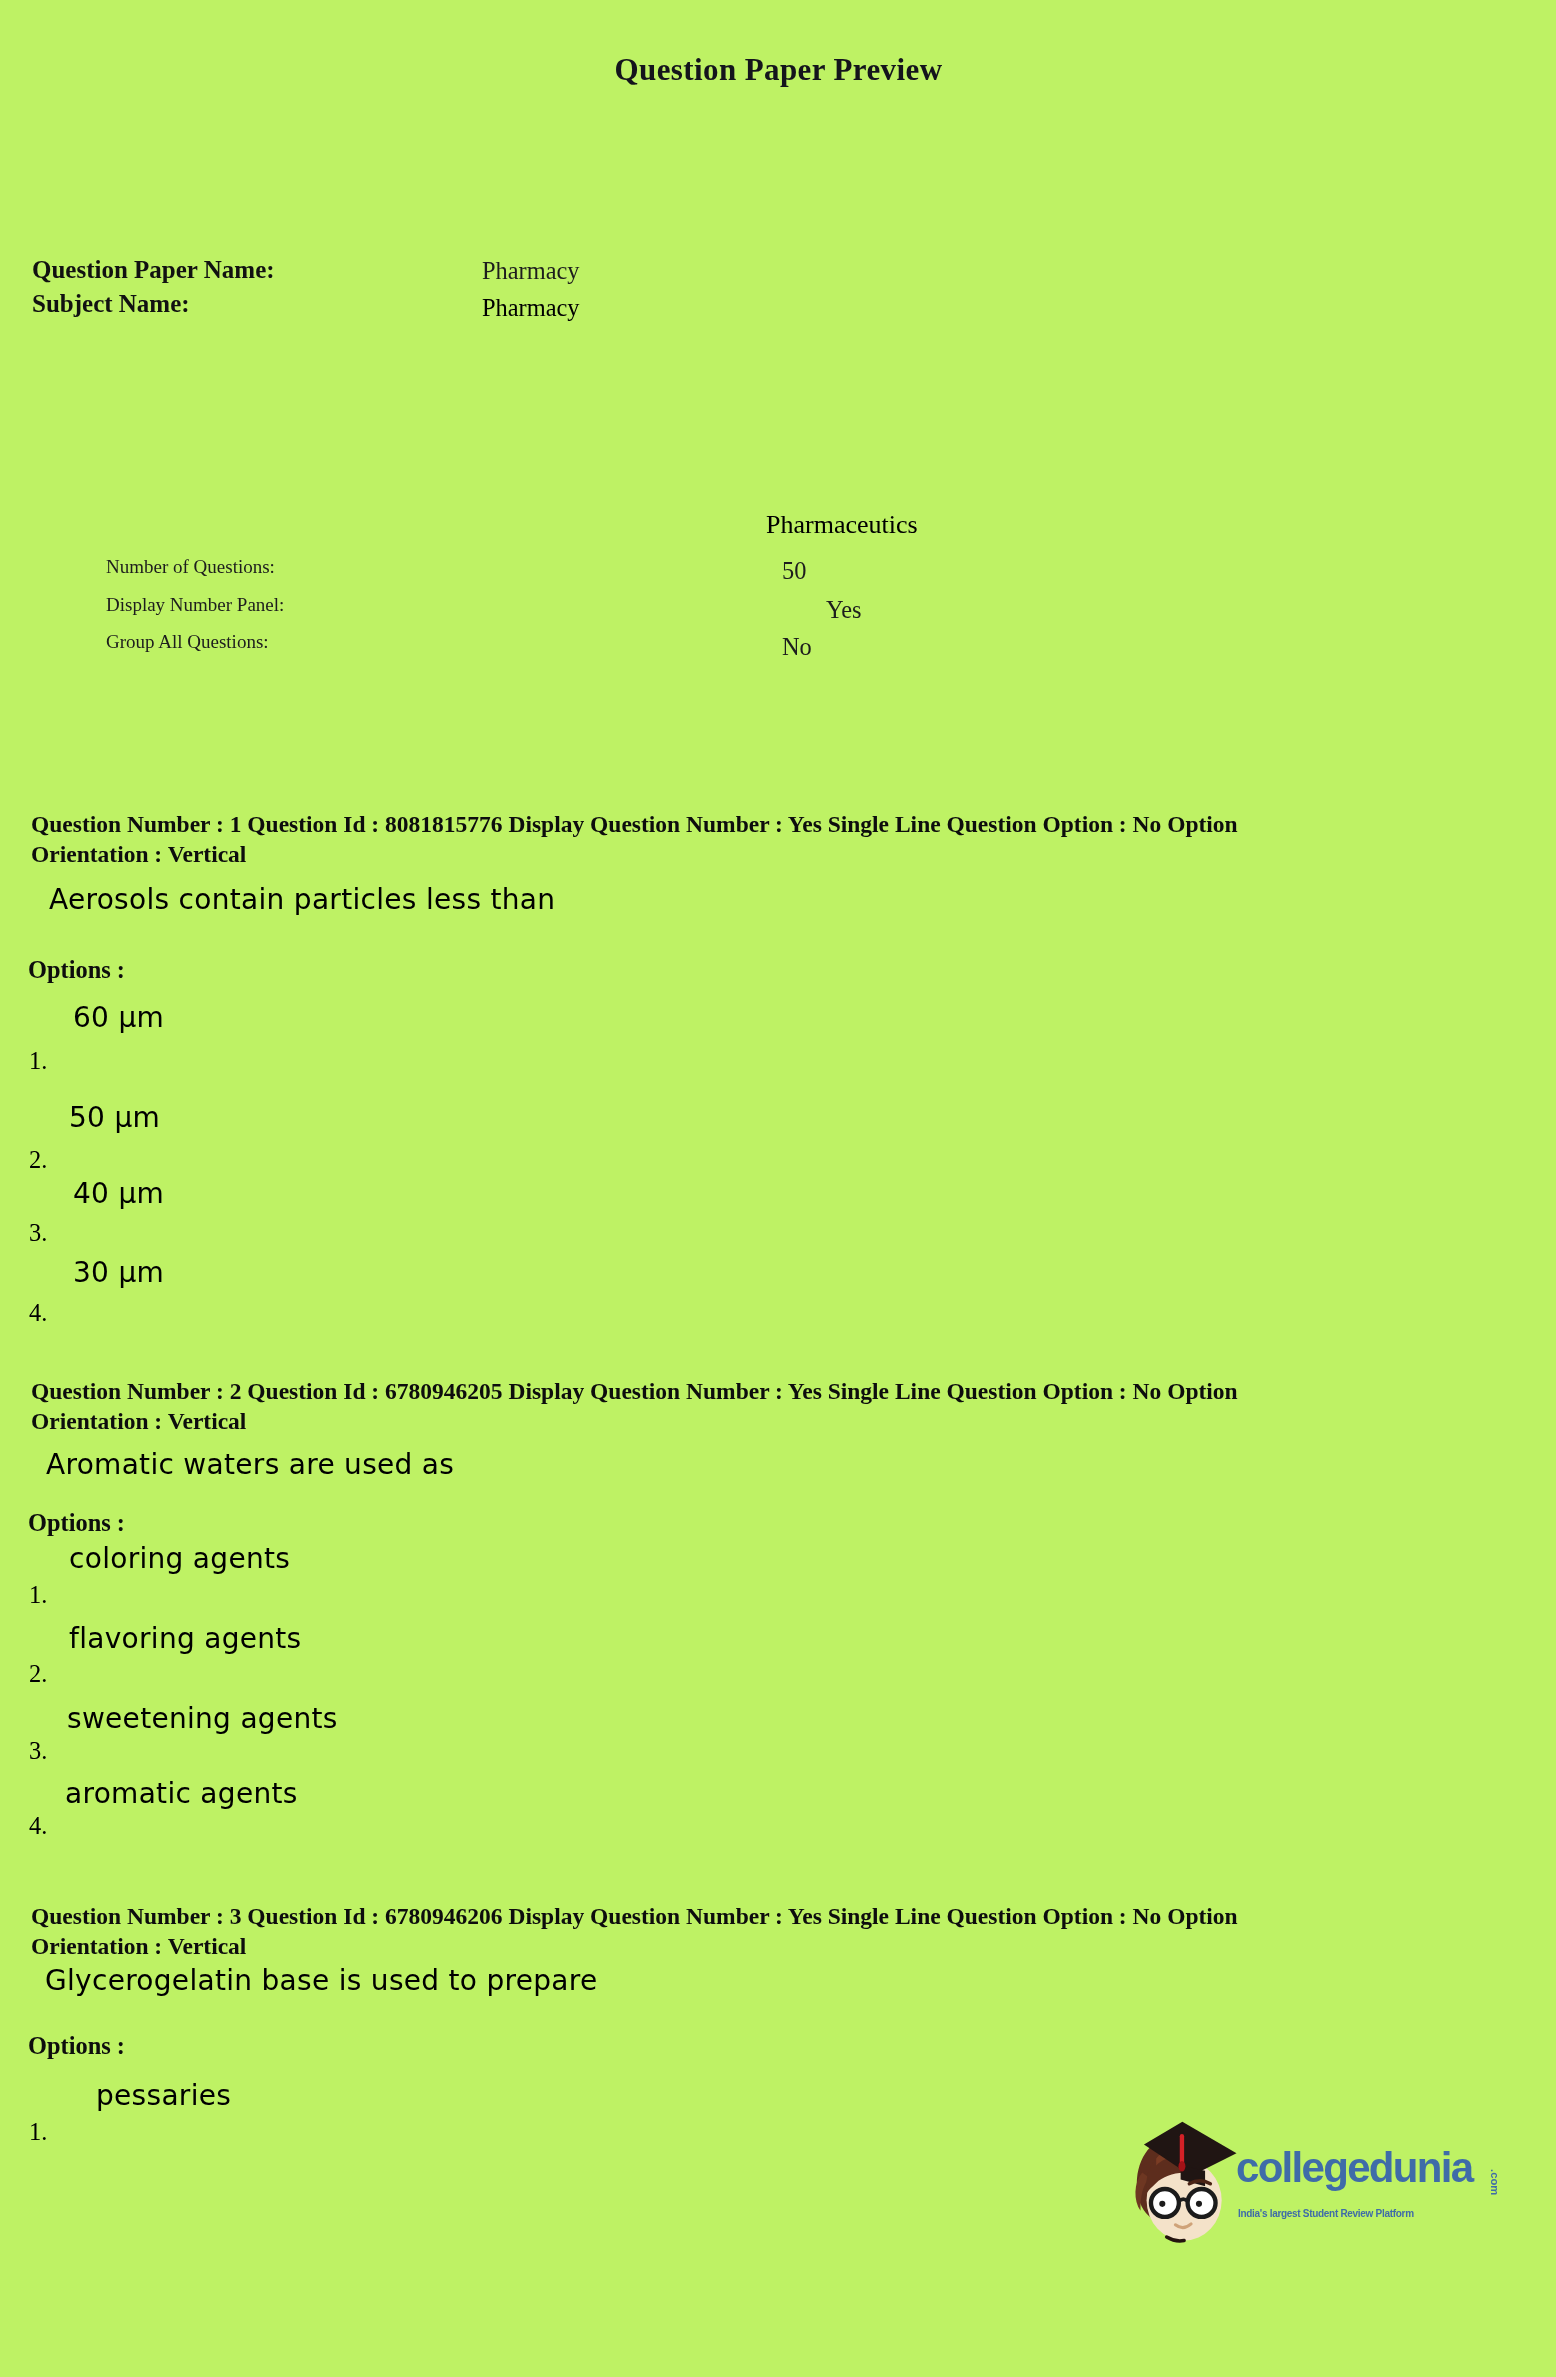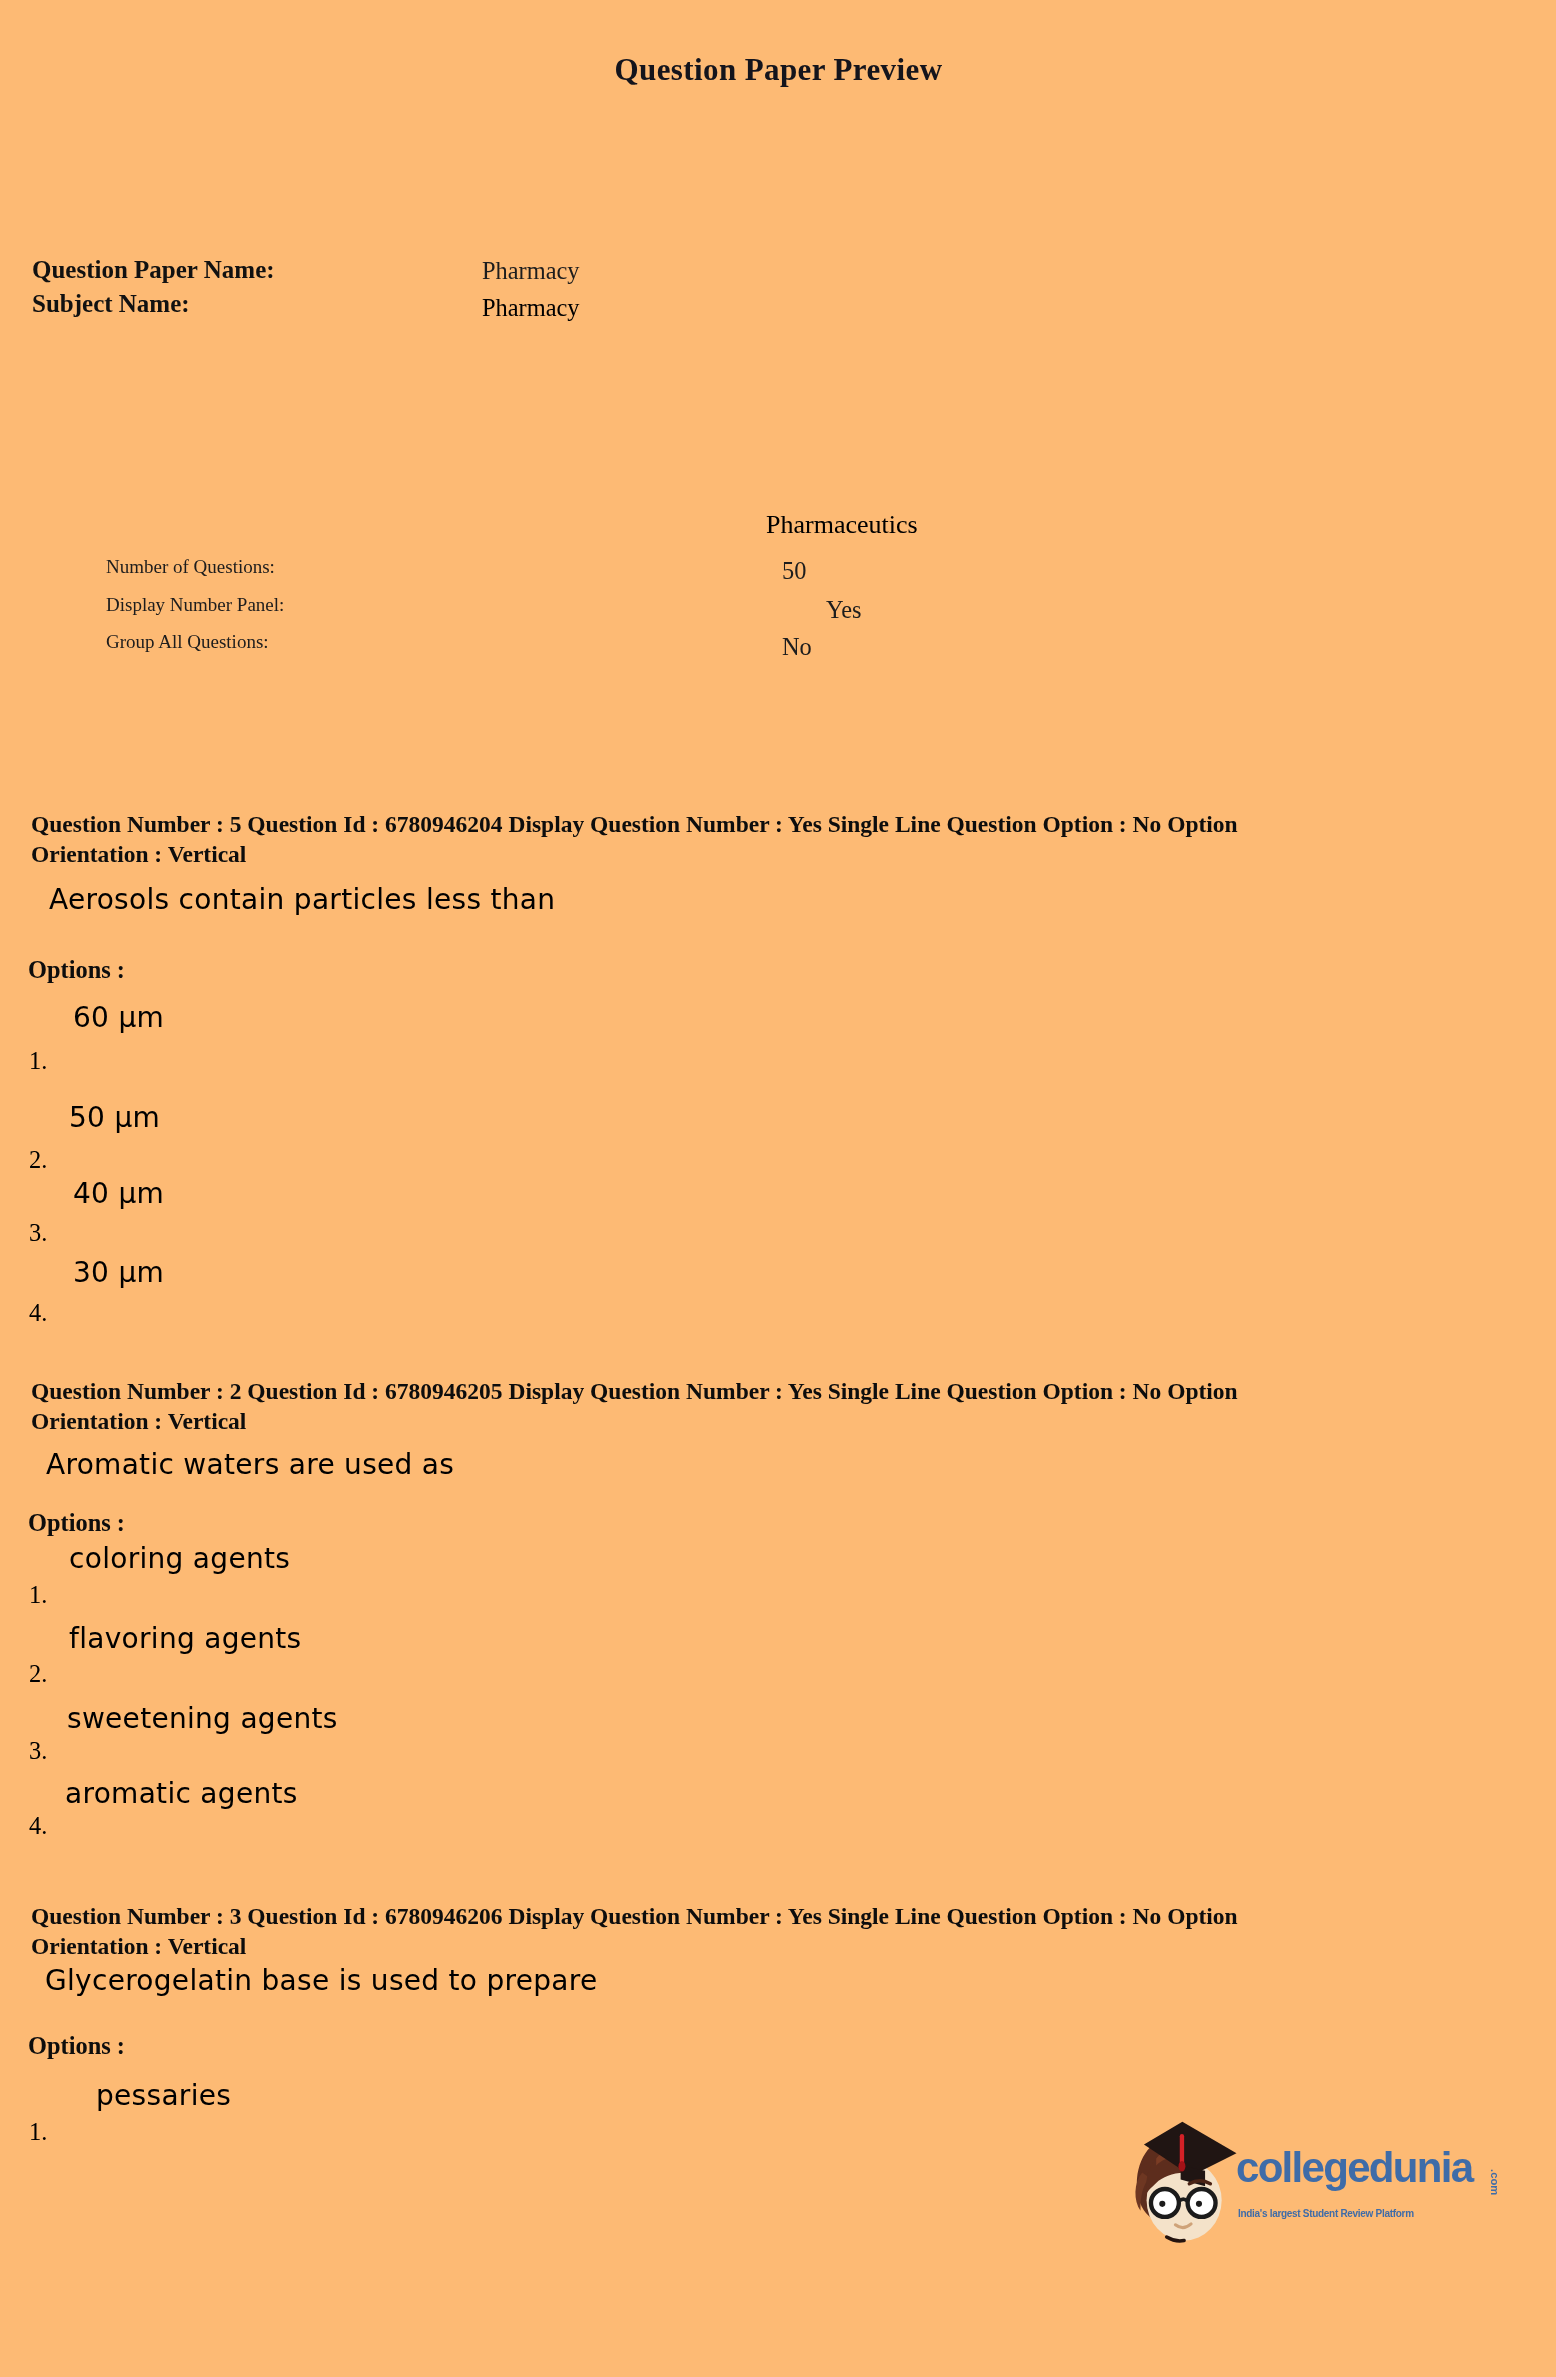--- a/index.html
+++ b/index.html
@@ -1,19 +1,19 @@
 <!DOCTYPE html>
 <html style="font-size:14px"><head>
 <meta charset="utf-8">
 <style>
   html,body{margin:0;padding:0;background:#ffffff;}
   .page{
     position:relative;
     width:1557px;height:2377px;
-    background:#fdba74;
+    background:#bef264;
     font-family:"Liberation Serif",serif;
     color:#161616;
     overflow:hidden;
   }
   .abs{position:absolute;white-space:pre;}
   .title{
     left:0;right:0;top:52px;
     text-align:center;
     font-weight:bold;font-size:31px;
     color:#14141c;
@@ -67,21 +67,21 @@
   <div class="abs val bitmap" style="left:766px;top:510px;font-size:26px;">Pharmaceutics</div>
 
   <div class="abs lbl" style="left:106px;top:556px;">Number of Questions:</div>
   <div class="abs val" style="left:782px;top:557px;">50</div>
   <div class="abs lbl" style="left:106px;top:594px;">Display Number Panel:</div>
   <div class="abs val" style="left:826px;top:596px;">Yes</div>
   <div class="abs lbl" style="left:106px;top:631px;">Group All Questions:</div>
   <div class="abs val" style="left:782px;top:633px;">No</div>
 
   <div class="abs qheader" style="left:31px;top:809px;">
-    <div>Question Number : 5  Question Id : 6780946204  Display Question Number : Yes  Single Line Question Option : No  Option</div>
+    <div>Question Number : 1  Question Id : 8081815776  Display Question Number : Yes  Single Line Question Option : No  Option</div>
     <div>Orientation : Vertical</div>
   </div>
   <div class="abs imgtext" style="left:49px;top:883px;">Aerosols contain particles less than</div>
   <div class="abs optlabel" style="left:28px;top:956px;">Options :</div>
 
   <div class="abs imgtext" style="left:73px;top:1001px;">60 μm</div>
   <div class="abs optnum" style="left:29px;top:1047px;">1.</div>
 
   <div class="abs imgtext" style="left:69px;top:1101px;">50 μm</div>
   <div class="abs optnum" style="left:29px;top:1146px;">2.</div>

